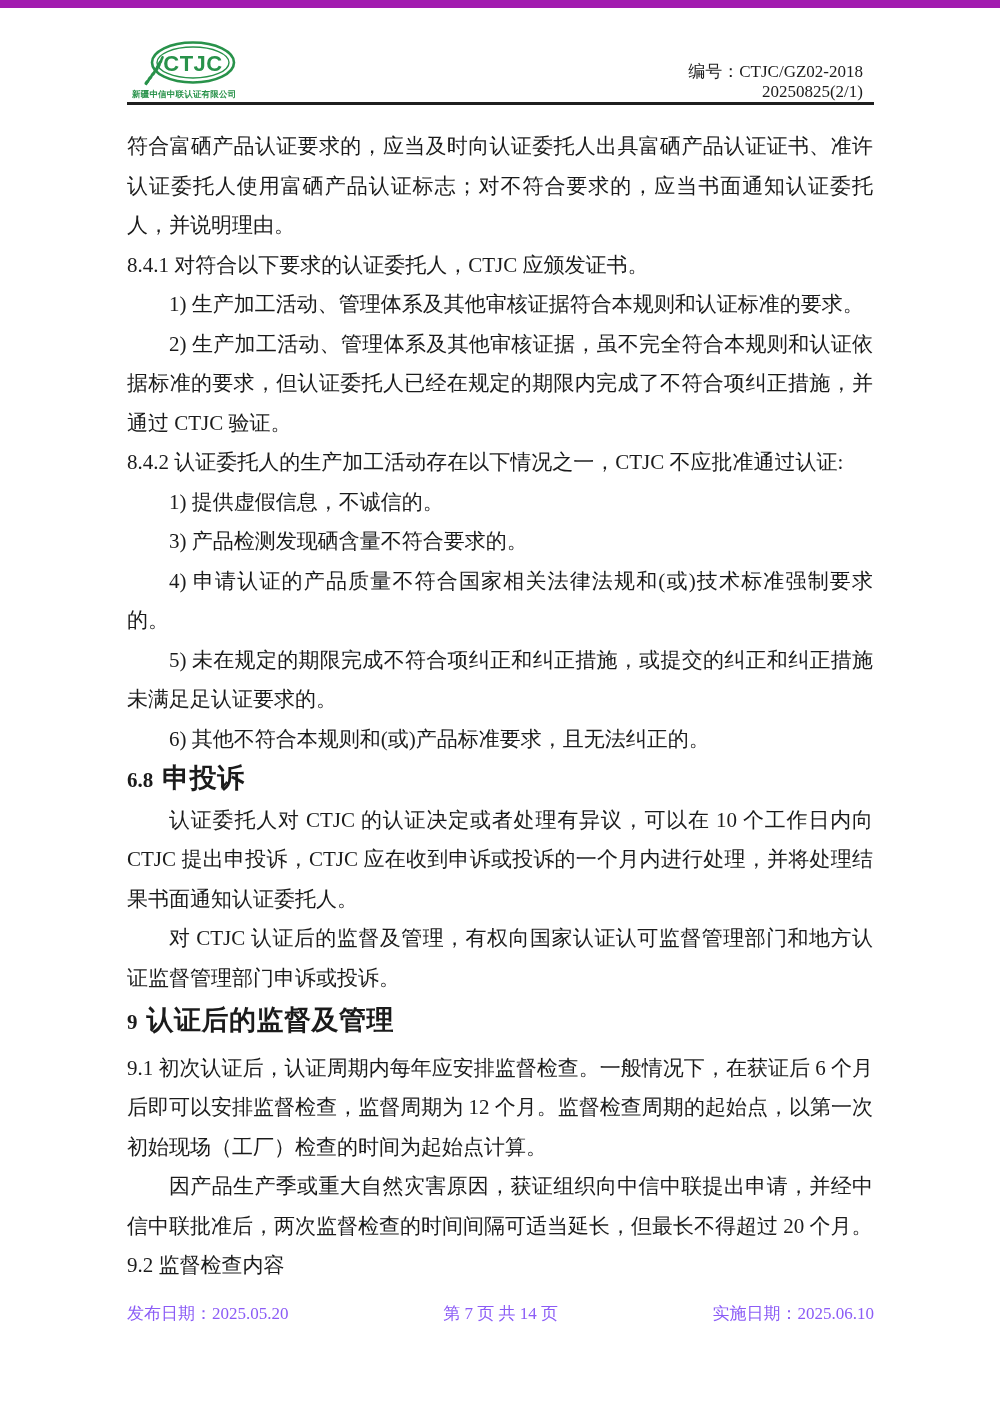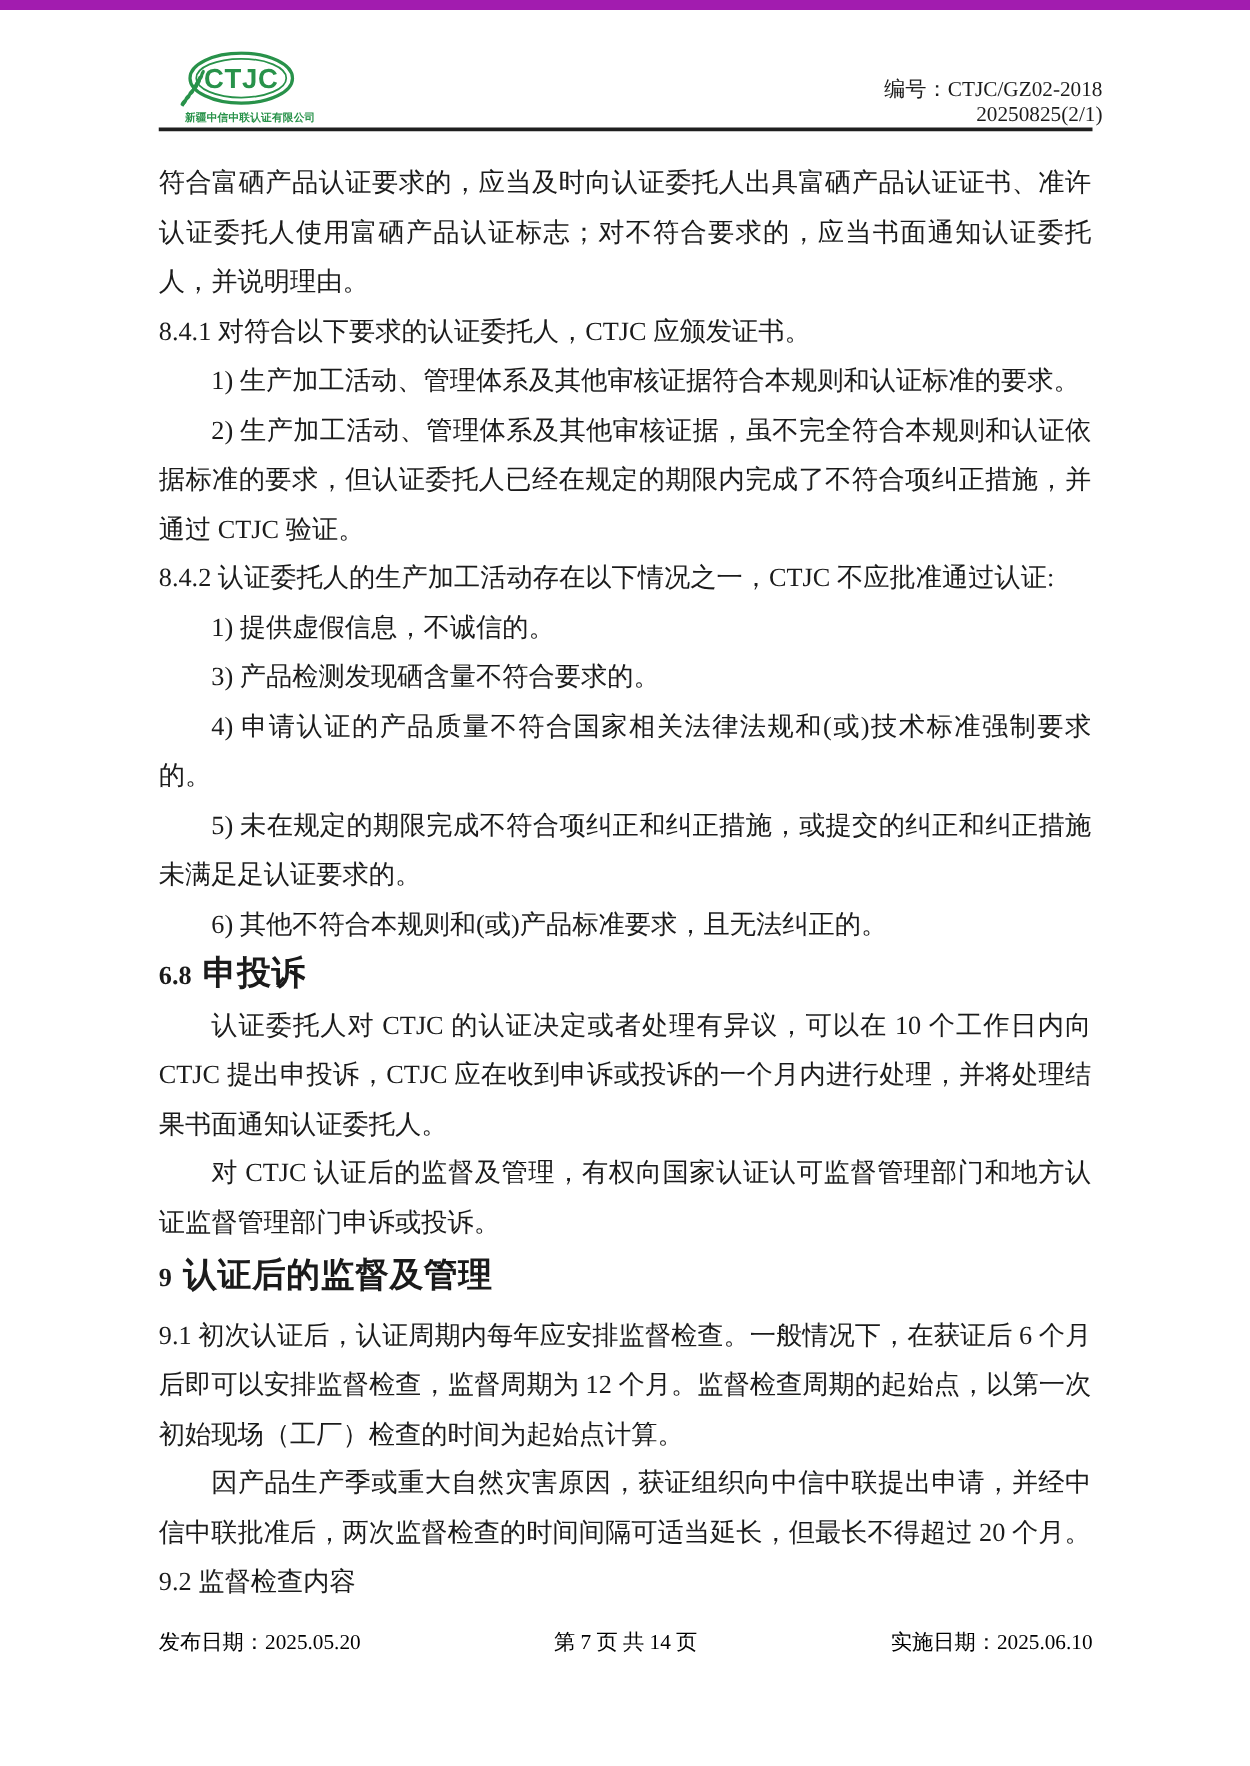--- a/index.html
+++ b/index.html
@@ -14,24 +14,23 @@
     border-top:8px solid #a21caf;
     box-sizing:border-box;
   }
   
   .logo-svg{position:absolute;left:136px;top:33px;width:100px;height:47px;}
   .company-name{
     position:absolute;left:132px;top:81px;width:110px;
     font-family:"Liberation Sans","DejaVu Sans",sans-serif;
     font-size:8.5px;letter-spacing:0.2px;color:#28924a;font-weight:bold;
     white-space:nowrap;
-    margin-left:16px;
   }
   .doc-no{
-    position:absolute;right:118px;top:54px;
+    position:absolute;right:137px;top:54px;
     text-align:right;font-size:17px;line-height:19.5px;
     color:#1b1b1b;white-space:nowrap;
   }
   .header-rule{
     position:absolute;left:127px;top:94px;width:747px;height:2.5px;
     background:#1f1f1f;
   }
   
   .doc-body{
     position:absolute;left:127px;top:119px;width:746px;
@@ -50,21 +49,21 @@
     font-family:"Liberation Sans","DejaVu Sans",sans-serif;
     font-weight:bold;
     font-size:27px;
     letter-spacing:0.5px;
   }
   .h9{margin-top:3px !important;margin-bottom:6px !important;}
   
   .footer{
     position:absolute;left:127px;top:1294px;width:747px;
     display:grid;grid-template-columns:1fr auto 1fr;align-items:center;
-    font-size:17px;color:#000000;
+    font-size:17px;color:#8b5cf6;
   }
   .footer .f-left{text-align:left;}
   .footer .f-center{text-align:center;}
   .footer .f-right{text-align:right;}
 </style>
 </head>
 <body>
 
 <div class="page">
 

